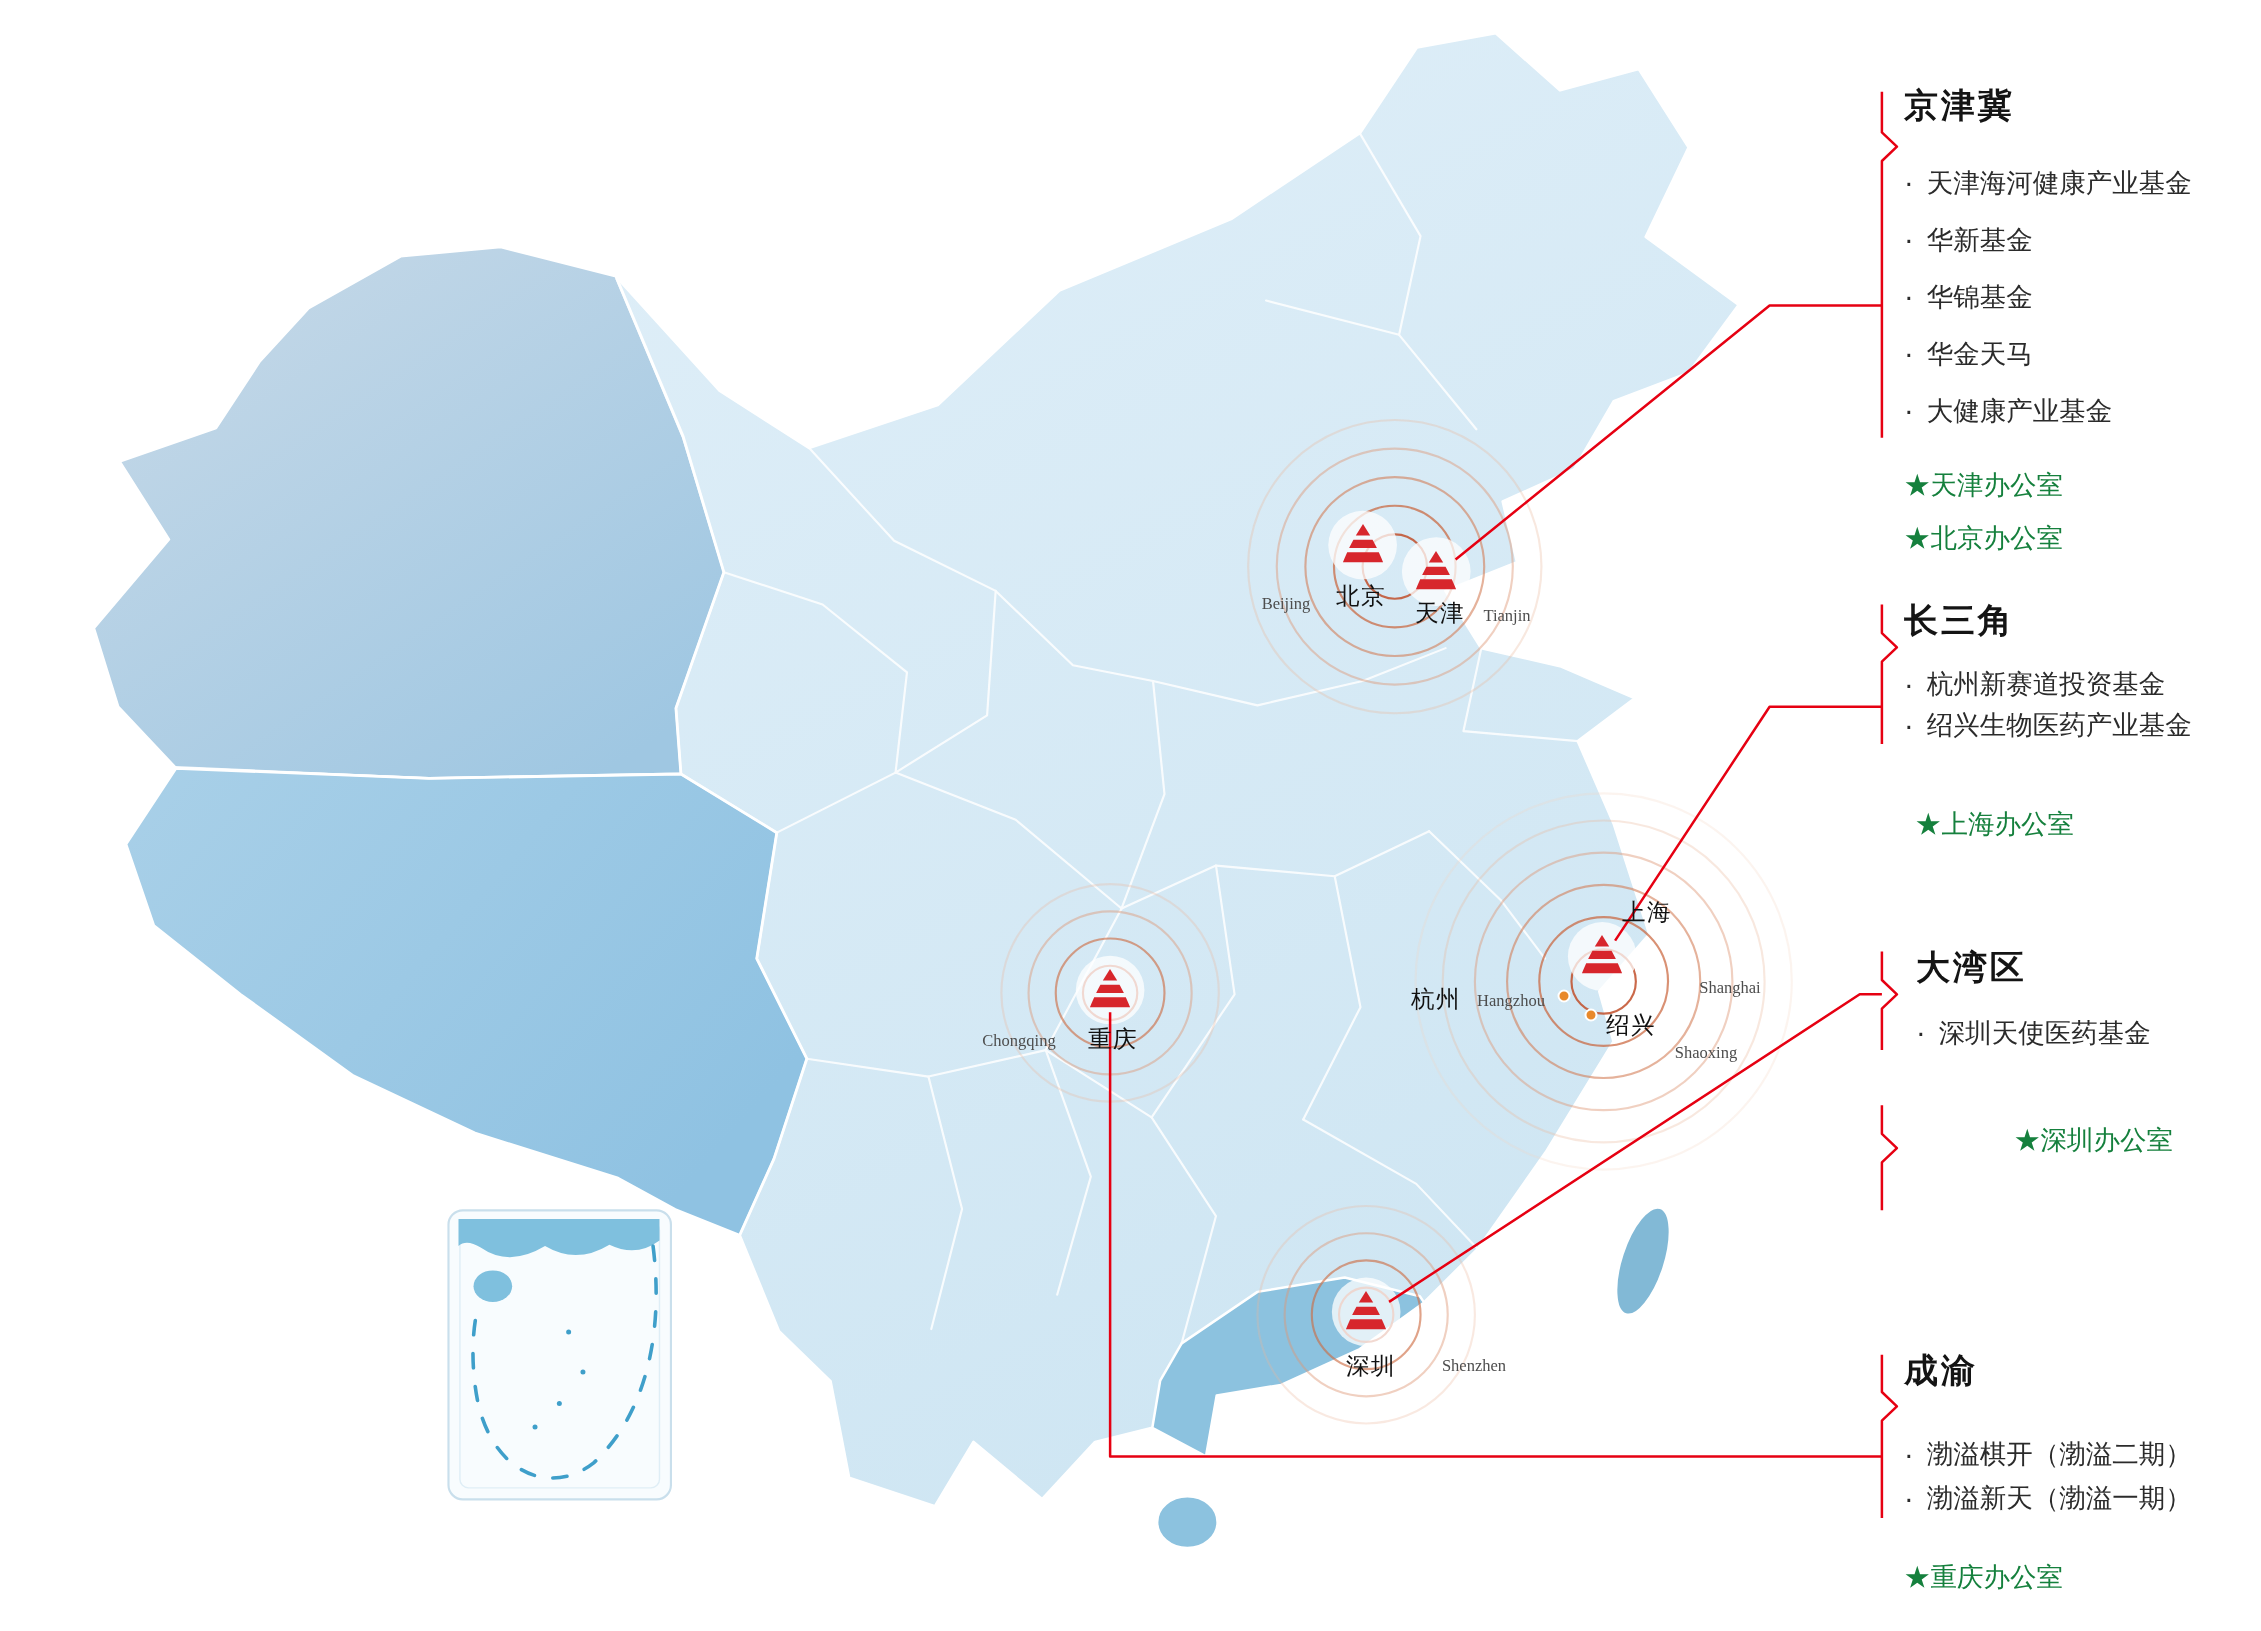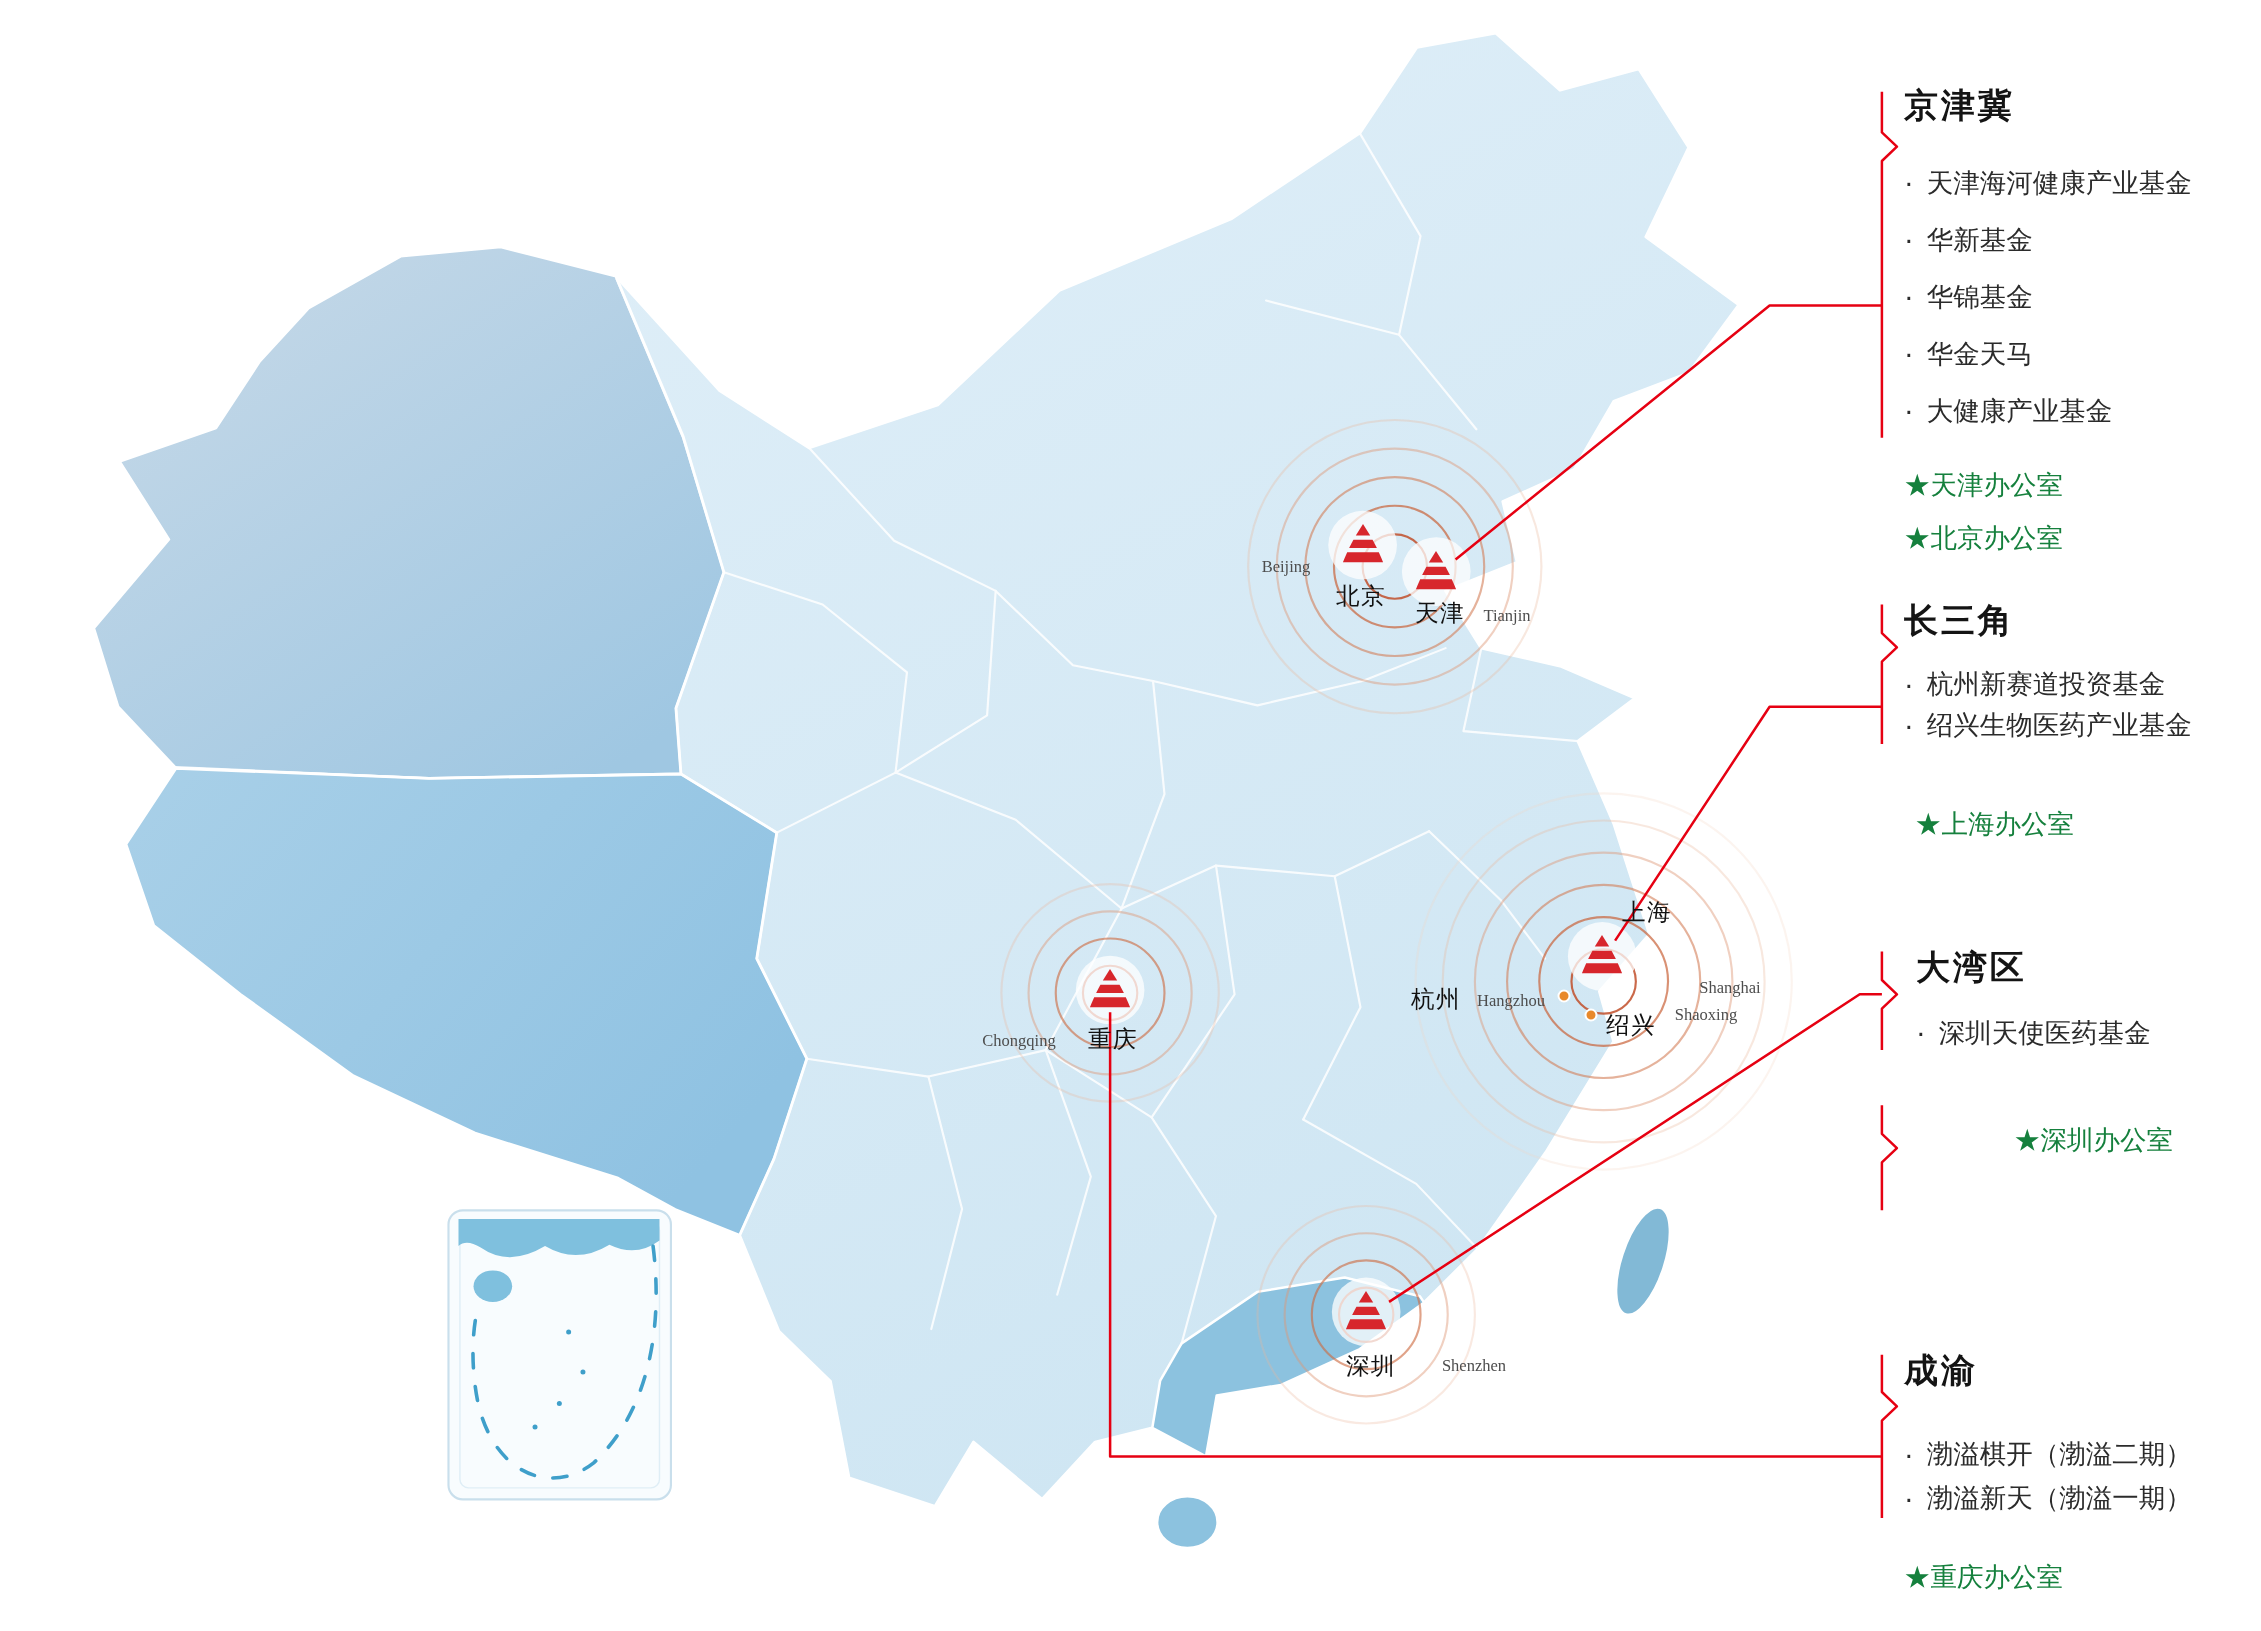--- a/index.html
+++ b/index.html
@@ -212,29 +212,29 @@
   <div class="marker" style="left:1366px; top:1312px;">
     <svg viewBox="0 0 48 48">
         <use href="#logo-sym"></use>
       </svg>
   </div>
 
   <span class="dot" style="left:1564px; top:996px;"></span>
   <span class="dot" style="left:1591px; top:1015px;"></span>
 
   <div class="citylabel zh" style="left:1361px; top:596px;">北京</div>
-  <div class="citylabel en" style="left:1286px; top:567px;">Beijing</div>
+  <div class="citylabel en" style="left:1286px; top:604px;">Beijing</div>
   <div class="citylabel zh" style="left:1440px; top:613px;">天津</div>
   <div class="citylabel en" style="left:1507px; top:616px;">Tianjin</div>
   <div class="citylabel zh" style="left:1647px; top:912px;font-family:Liberation Serif, serif;">上海</div>
   <div class="citylabel en" style="left:1730px; top:988px;">Shanghai</div>
   <div class="citylabel zh" style="left:1436px; top:999px;">杭州</div>
   <div class="citylabel en" style="left:1511px; top:1001px;">Hangzhou</div>
   <div class="citylabel zh" style="left:1631px; top:1025px;">绍兴</div>
-  <div class="citylabel en" style="left:1706px; top:1015px;">Shaoxing</div>
+  <div class="citylabel en" style="left:1706px; top:1053px;">Shaoxing</div>
   <div class="citylabel zh" style="left:1113px; top:1039px;">重庆</div>
   <div class="citylabel en" style="left:1019px; top:1041px;">Chongqing</div>
   <div class="citylabel zh" style="left:1371px; top:1366px;">深圳</div>
   <div class="citylabel en" style="left:1474px; top:1366px;">Shenzhen</div>
 
   <section class="region region-jjj">
     <h2 class="region-title">京津冀</h2>
     <ul class="funds">
       <li class="fund">
           <span class="bullet">·</span>

